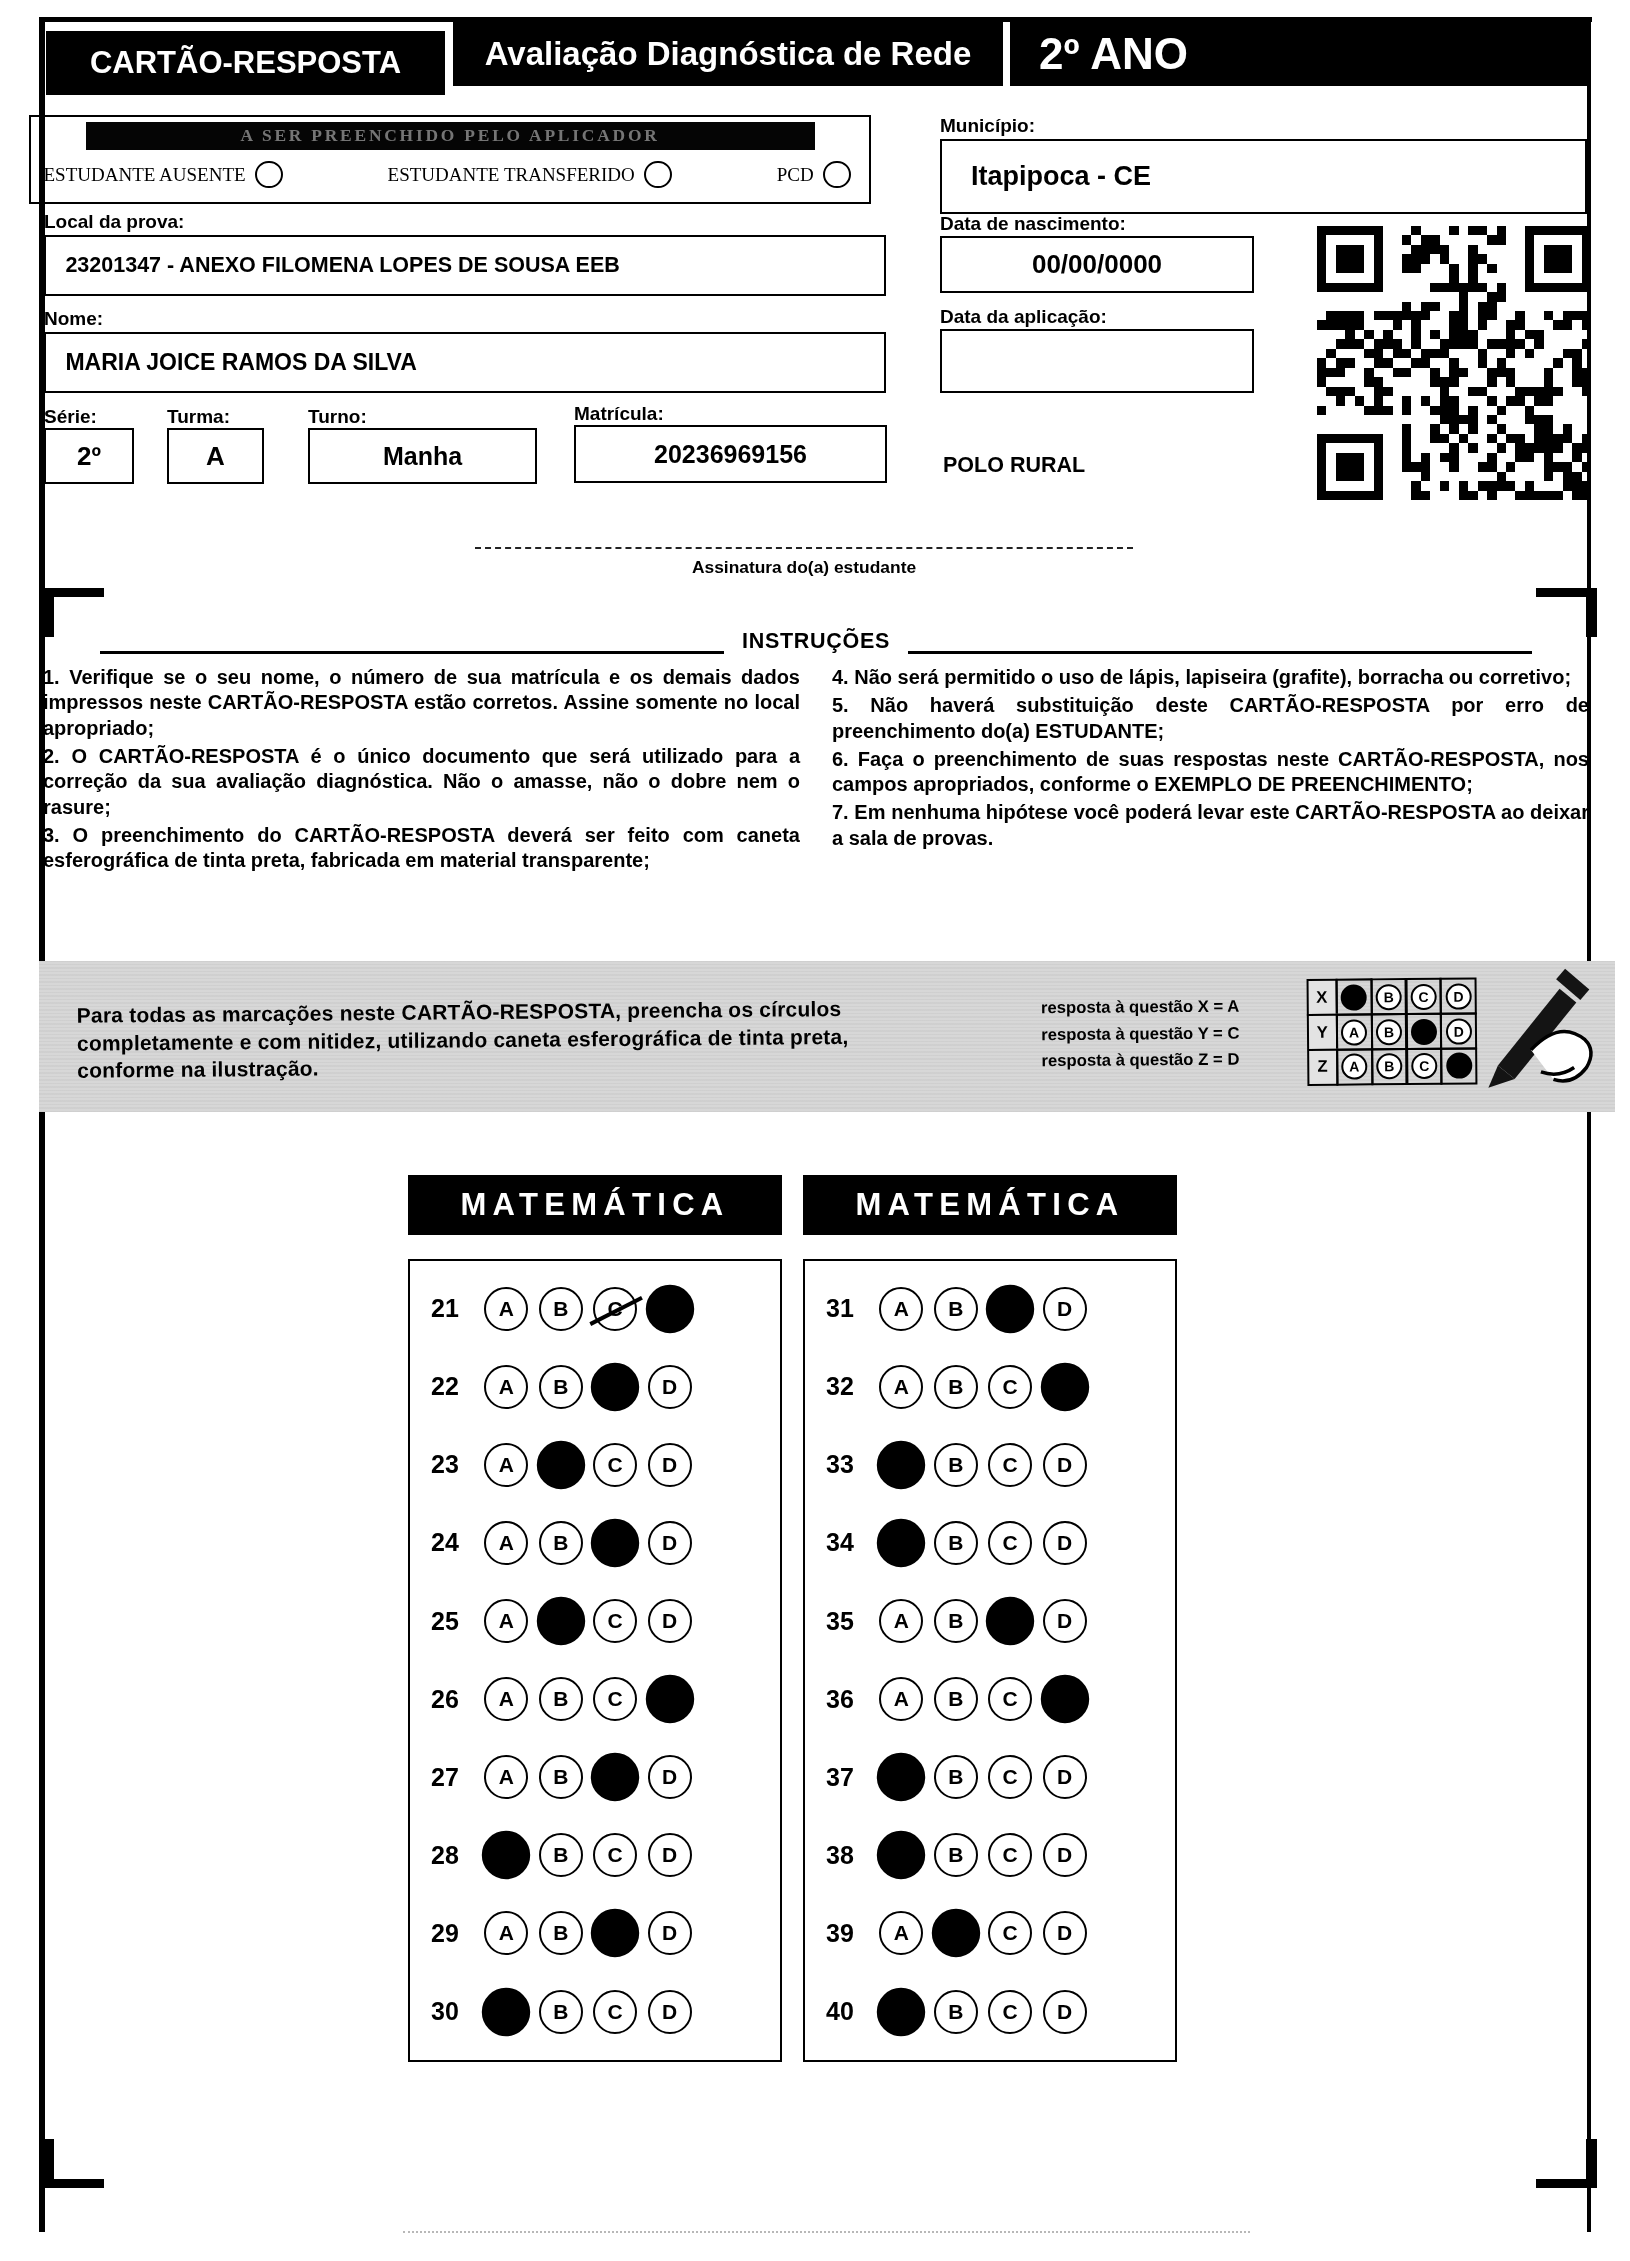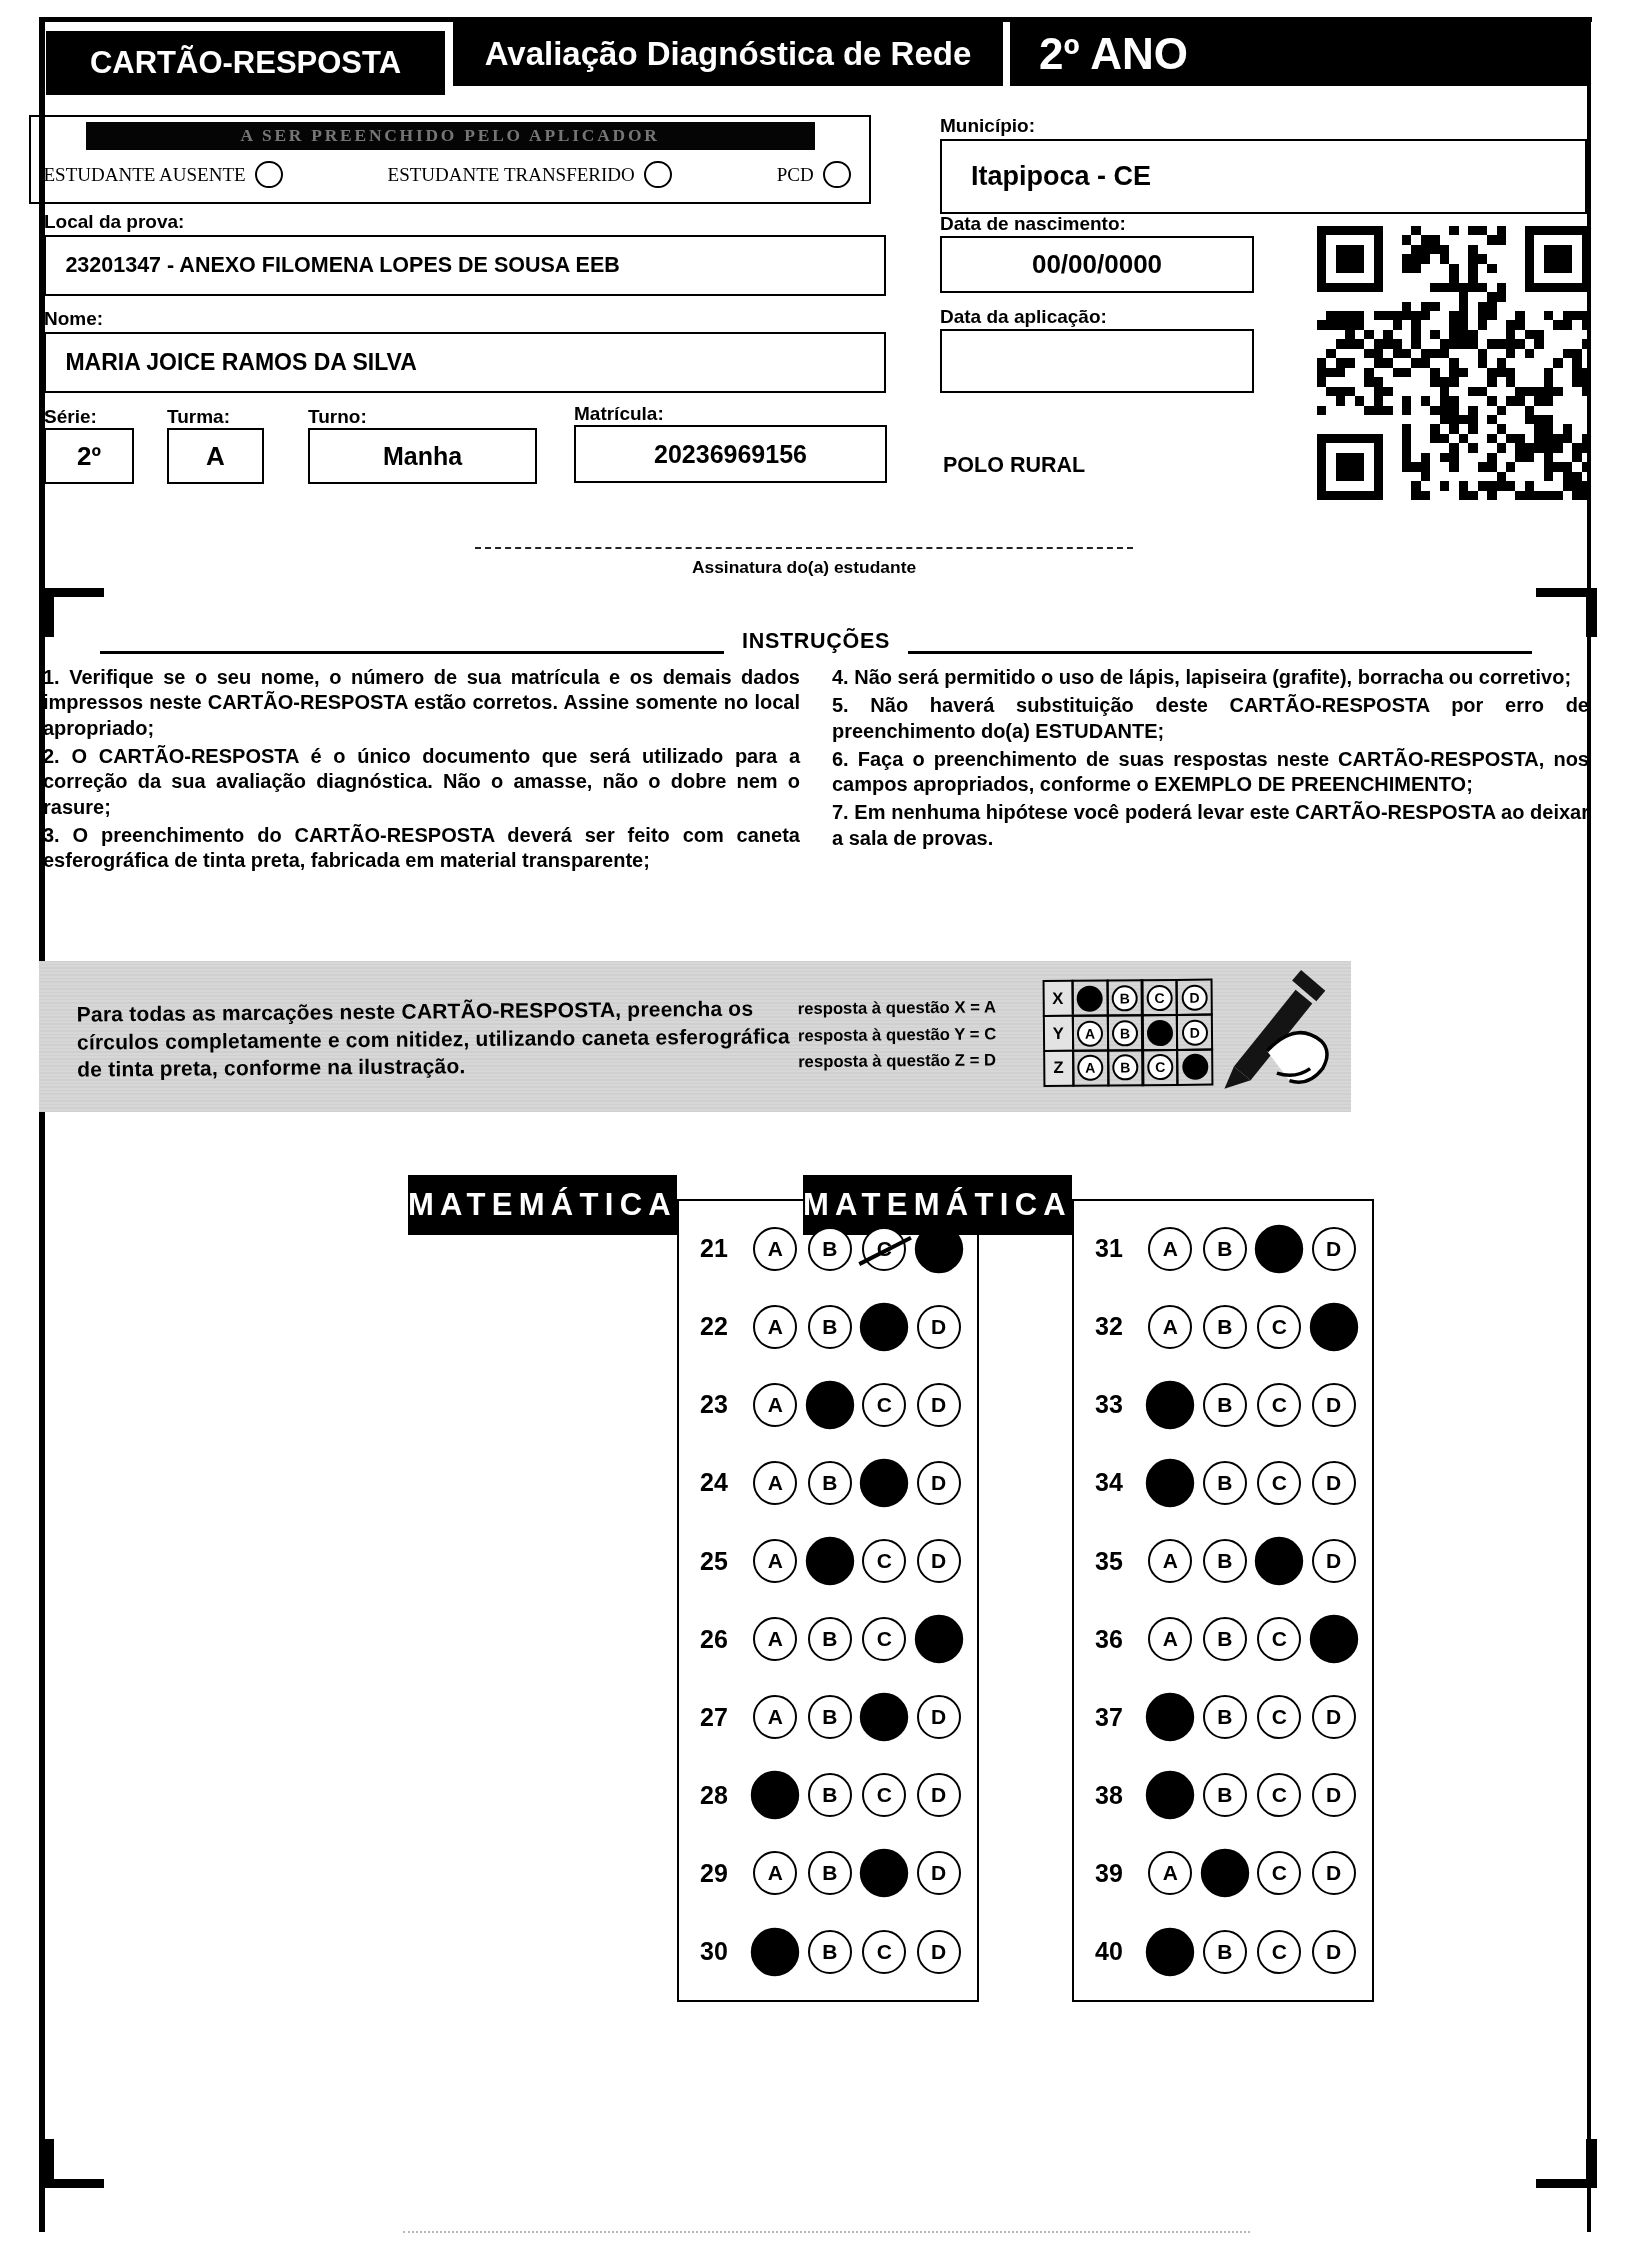--- a/index.html
+++ b/index.html
@@ -65,40 +65,40 @@
 
   
   .inst-head{position:absolute;left:100px;top:629px;width:1432px;display:flex;align-items:flex-end;gap:18px;}
   .inst-head .rule{flex:1;height:3.5px;background:#000;}
   .inst-title{font-size:21.5px;font-weight:bold;letter-spacing:0.7px;}
   .inst-cols{position:absolute;left:43px;top:665px;width:1546px;display:flex;gap:32px;}
   .inst-col{flex:1;}
   .inst-item{margin:0 0 2.8px 0;font-size:20px;line-height:1.27;font-weight:bold;text-align:justify;}
 
   
-  .band{position:absolute;left:39px;top:961px;width:1312px;height:151px;background:#d7d7d7;
+  .band{position:absolute;left:39px;top:961px;width:1576px;height:151px;background:#d7d7d7;
     background-image:repeating-linear-gradient(0deg,rgba(0,0,0,.035) 0 1.4px,transparent 1.4px 3.5px);
     display:flex;align-items:center;box-sizing:border-box;padding:7px 9.7px 7px 38px;}
   .band-inner{display:flex;align-items:center;width:100%;transform:rotate(-0.5deg);}
   .band-text{width:785px;font-size:21px;font-weight:bold;line-height:1.32;letter-spacing:0.2px;}
   .band-examples{width:253px;margin-left:auto;display:flex;flex-direction:column;gap:6.3px;font-size:16.7px;font-weight:bold;}
   .ex-grid{margin-left:12.5px;display:flex;flex-direction:column;}
   .ex-row{display:flex;margin-top:-2.1px;}
   .ex-row:first-child{margin-top:0;}
   .ex-cell{width:37px;height:37px;border:2.1px solid #000;margin-left:-2.1px;display:flex;align-items:center;justify-content:center;box-sizing:border-box;}
   .ex-cell:first-child{margin-left:0;}
   .ex-label{width:31px;font-size:16.7px;font-weight:bold;background:#e3e3e3;}
   .ex-bubble{width:26px;height:26px;border:2.1px solid #000;border-radius:50%;display:flex;align-items:center;justify-content:center;
     font-size:14px;font-weight:bold;background:#fff;box-sizing:border-box;}
   .ex-bubble.filled{background:#000;color:transparent;}
   .band-hand{width:142px;height:125px;margin-left:-14px;flex:none;}
 
   
   .answer-area{position:absolute;left:408px;top:1175px;width:769px;display:flex;gap:21px;}
-  .answer-col{width:374px;display:flex;}
+  .answer-col{width:374px;display:flex;flex-direction:column;}
   .answer-header{height:60px;background:#000;color:#fff;display:flex;align-items:center;justify-content:center;
     font-size:31px;font-weight:bold;letter-spacing:6.3px;}
   .answer-box{margin-top:23.6px;height:803px;border:2.8px solid #000;box-sizing:border-box;
     padding:26px 16.7px 26px 21px;display:flex;flex-direction:column;justify-content:space-between;}
   .q-row{display:flex;align-items:center;}
   .q-num{width:43px;font-size:25px;font-weight:bold;}
   .bubble{position:relative;width:44px;height:44px;border:2.8px solid #000;border-radius:50%;margin-left:10.4px;
     display:flex;align-items:center;justify-content:center;font-size:21px;font-weight:bold;box-sizing:border-box;background:#fff;}
   .bubble.filled{background:#000;border-color:#000;color:transparent;transform:scale(1.1);}
   .bubble.strike::after{content:"";position:absolute;left:-8.3px;top:50%;width:58px;height:3.5px;background:#000;transform:rotate(-27deg);}

